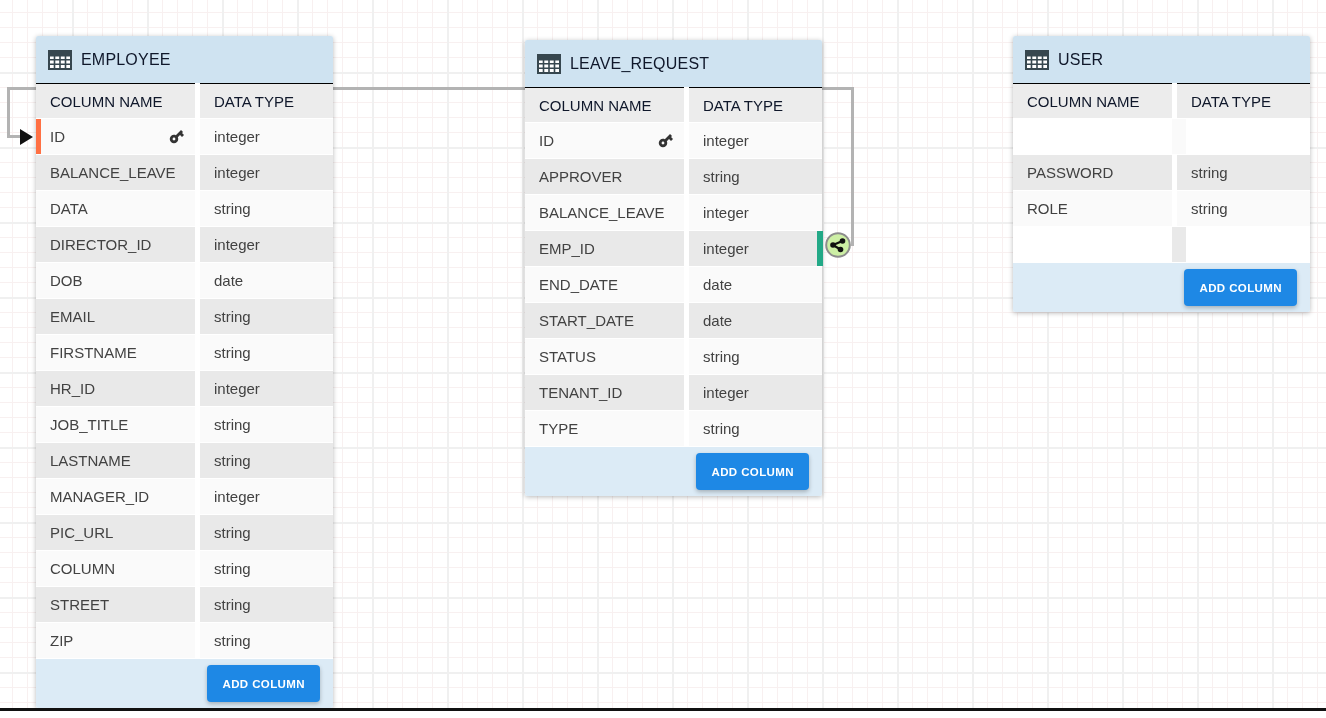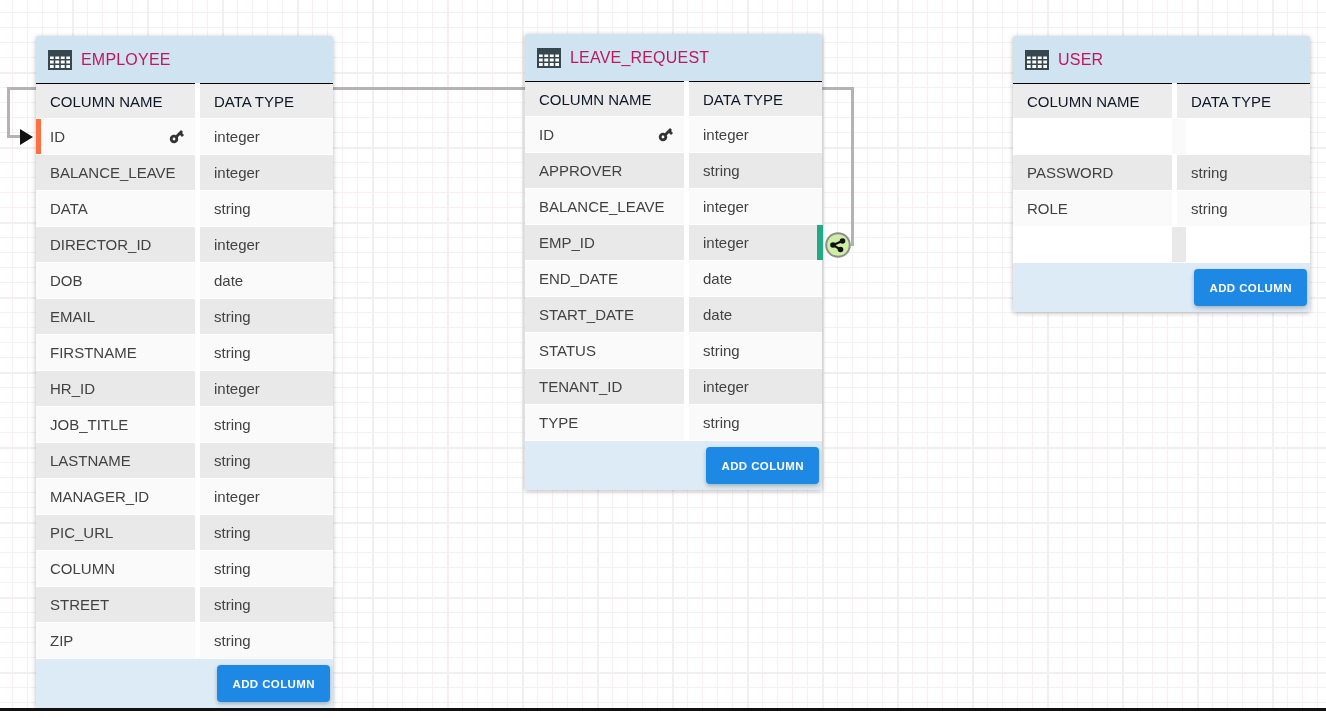--- a/index.html
+++ b/index.html
@@ -22,35 +22,35 @@
     background-size:75px 75px,75px 75px,15px 15px,15px 15px;
     background-position:-3px -3px;
   }
   .rel-seg{position:absolute;background:var(--relation_line);z-index:1;}
   .table-card{
     position:absolute;width:297px;background:#ffffff;z-index:2;border-radius:2px;
     box-shadow:0 1px 5px rgba(0,0,0,0.28);
   }
   .t-header{height:47px;background:var(--table_header_bg);display:flex;align-items:center;
     padding-left:12px;gap:9px;border-radius:2px 2px 0 0;}
-  .t-title{font-size:16px;color:#be185d;letter-spacing:.2px;}
+  .t-title{font-size:16px;color:#0f172a;letter-spacing:.2px;}
   .t-colheader,.t-row{display:grid;grid-template-columns:159px 5px 133px;height:36px;position:relative;}
   .cell{display:flex;align-items:center;padding-left:14px;font-size:15px;color:var(--text);
     box-sizing:border-box;border-bottom:1px solid #ffffff;overflow:hidden;white-space:nowrap;}
   .t-colheader .cell{background:var(--column_header_bg);color:#0f172a;border-top:1px solid #000000;}
   .gap{background:#ffffff;}
   .t-row .cell{background:var(--row_bg);}
   .t-row.alt .cell{background:var(--row_alt_bg);}
   .pk-key{margin-left:auto;margin-right:10px;flex:none;}
   .marker-left::before{content:"";position:absolute;left:0;top:0;bottom:1px;width:5px;
     background:var(--pk_marker_orange);z-index:3;}
   .marker-right::after{content:"";position:absolute;right:-1px;top:0;bottom:1px;width:6px;
     background:var(--fk_marker_teal);z-index:3;}
   .t-footer{height:49px;background:var(--table_footer_bg);display:flex;justify-content:flex-end;
-    align-items:center;padding-right:3px;box-sizing:border-box;border-radius:0 0 2px 2px;}
+    align-items:center;padding-right:13px;box-sizing:border-box;border-radius:0 0 2px 2px;}
   .add-btn{background:var(--button_bg);color:var(--button_text);border:none;border-radius:4px;
     font-family:inherit;font-weight:bold;font-size:11.5px;letter-spacing:.4px;height:37px;
     padding:0 15px;box-shadow:0 2px 4px rgba(0,0,0,0.25);cursor:pointer;}
   .rel-arrow{position:absolute;width:0;height:0;border-top:8px solid transparent;
     border-bottom:8px solid transparent;border-left:13px solid #111111;z-index:3;}
   .rel-node{position:absolute;width:26px;height:26px;z-index:3;}
   .canvas-bottom{position:absolute;left:0;top:708px;width:1326px;height:3px;background:#111111;z-index:5;}
   .bottom-white{position:absolute;left:0;top:711px;width:1326px;height:7px;background:#ffffff;z-index:5;}
 </style>
 </head>
@@ -232,21 +232,21 @@
     <div class="gap"></div>
     <div class="cell">
       <span>string</span>
     </div>
   </div>
       </div>
     <div class="t-footer">
       <button class="add-btn">ADD COLUMN</button>
     </div>
   </div>
-    <div class="table-card" style="left: 525px; top: 34px;">
+    <div class="table-card" style="left: 525px; top: 40px;">
     <div class="t-header">
       <span style="display:flex;">
         <svg width="24" height="20" viewBox="0 0 24 20">
           <rect x="1" y="1" width="22" height="18" fill="#ffffff" stroke="var(--icon_dark)" stroke-width="2"></rect>
           <rect x="1" y="1" width="22" height="5.5" fill="var(--icon_dark)"></rect>
           <path d="M6.5 6 V19 M12 6 V19 M17.5 6 V19 M1 9.8 H23 M1 14.2 H23" stroke="var(--icon_dark)" stroke-width="1.6" fill="none"></path>
         </svg>
       </span>
       <span class="t-title">LEAVE_REQUEST</span>
     </div>

